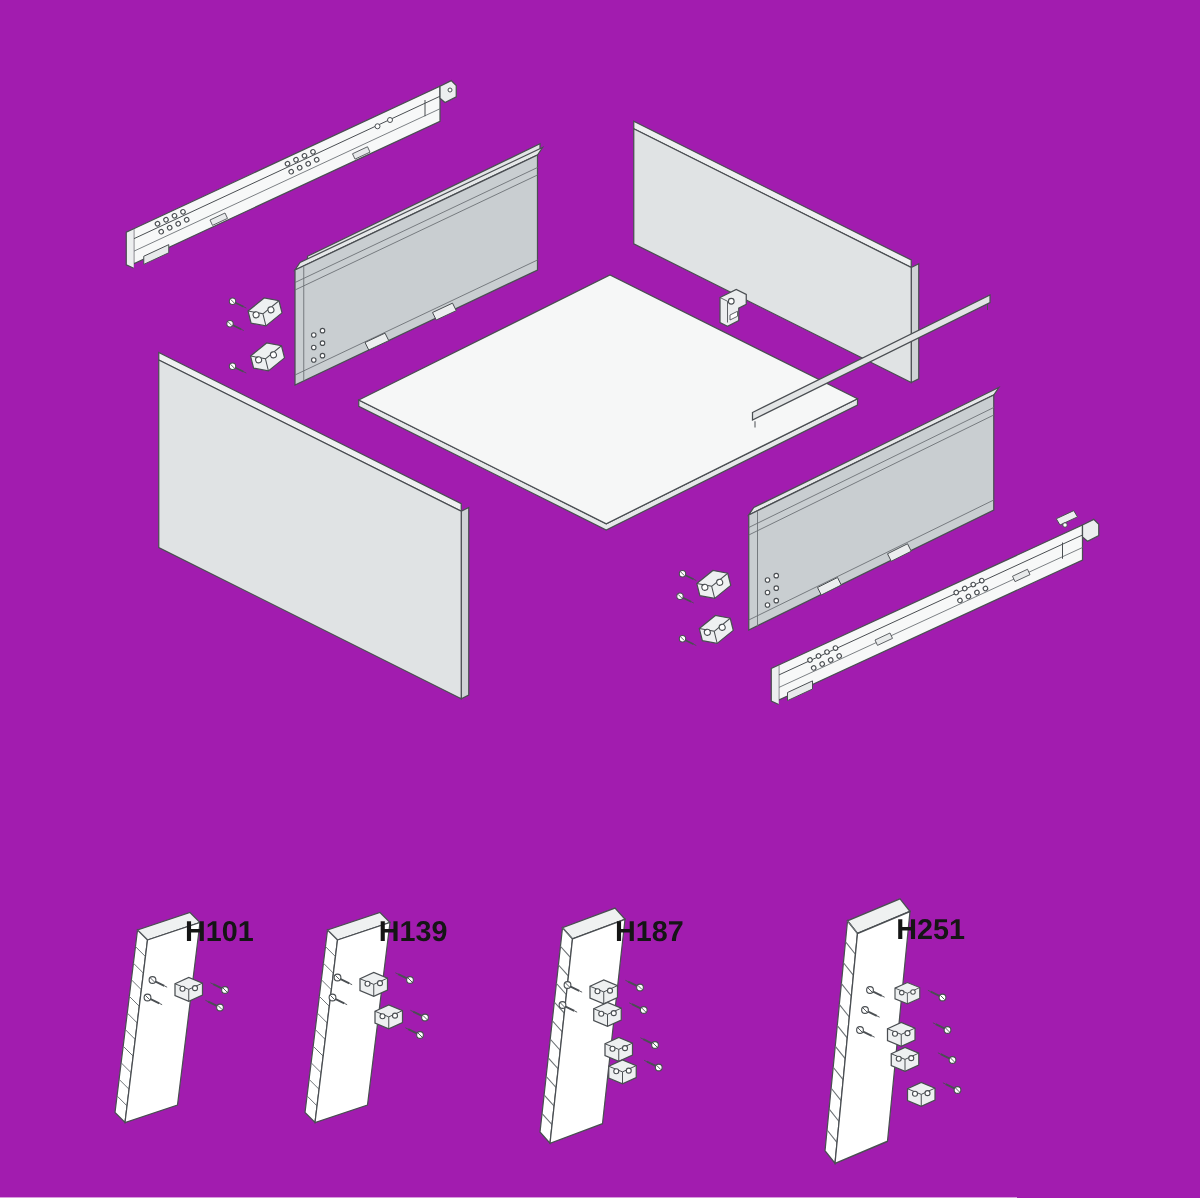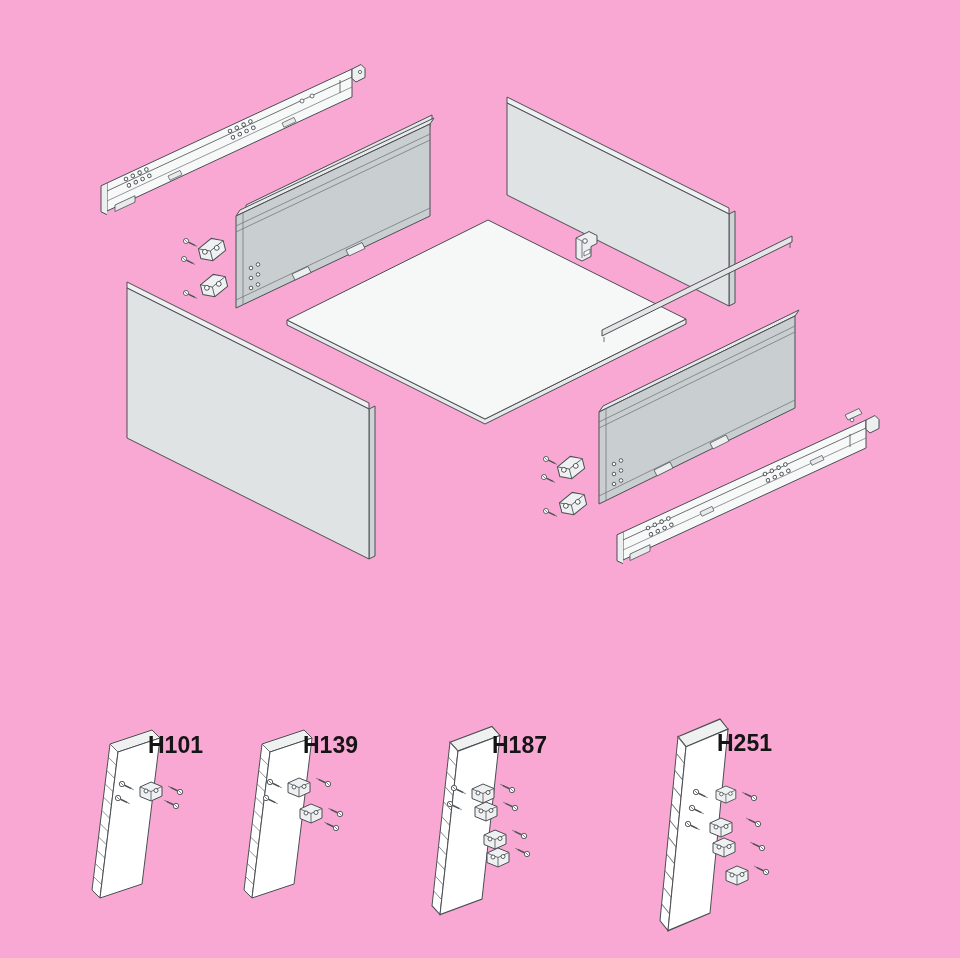--- a/index.html
+++ b/index.html
@@ -1,19 +1,19 @@
 <!DOCTYPE html>
 <html><head>
 <meta charset="utf-8">
 <style>
   html,body{margin:0;padding:0;background:#ffffff;}
   .canvas{
     position:relative;
     width:960px;height:958px;
-    background:#f9a8d4;
+    background:#a21caf;
     font-family:"Liberation Sans", sans-serif;
     overflow:hidden;
   }
   svg{position:absolute;left:0;top:0;}
   .variant-label{
     font-family:"Liberation Sans", sans-serif;
     font-size:23px;
     font-weight:bold;
     fill:#151515;
   }

